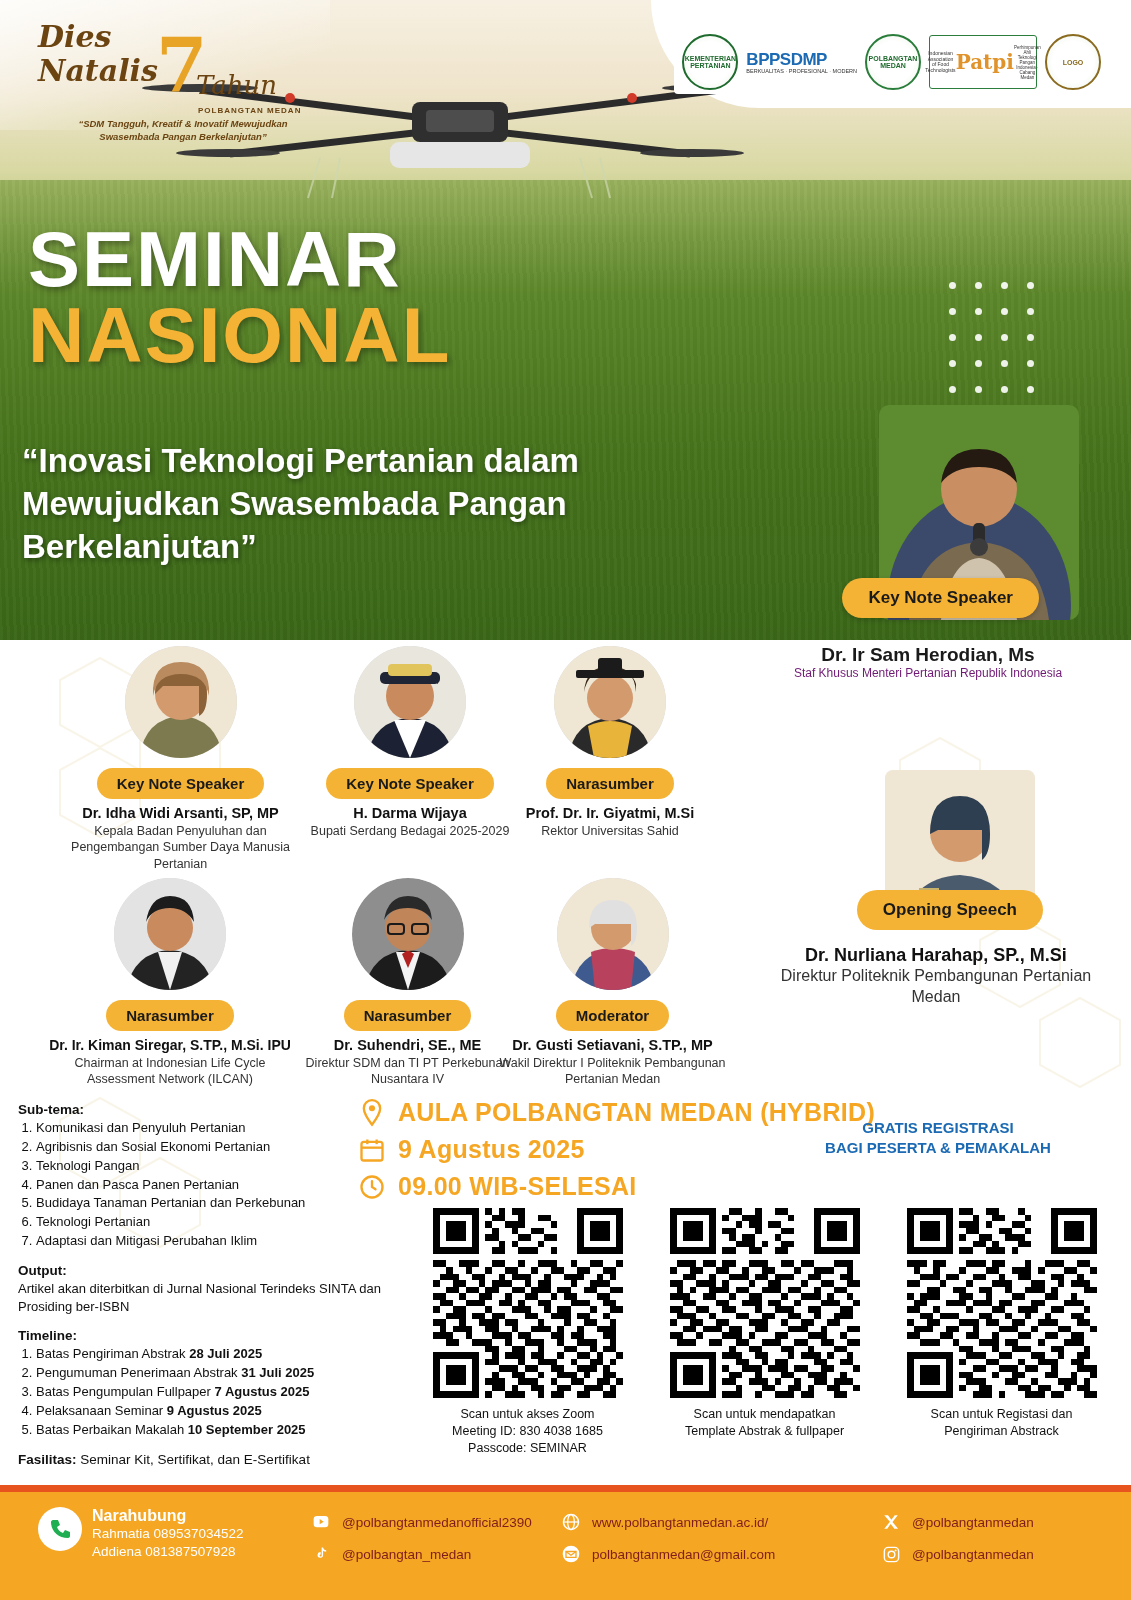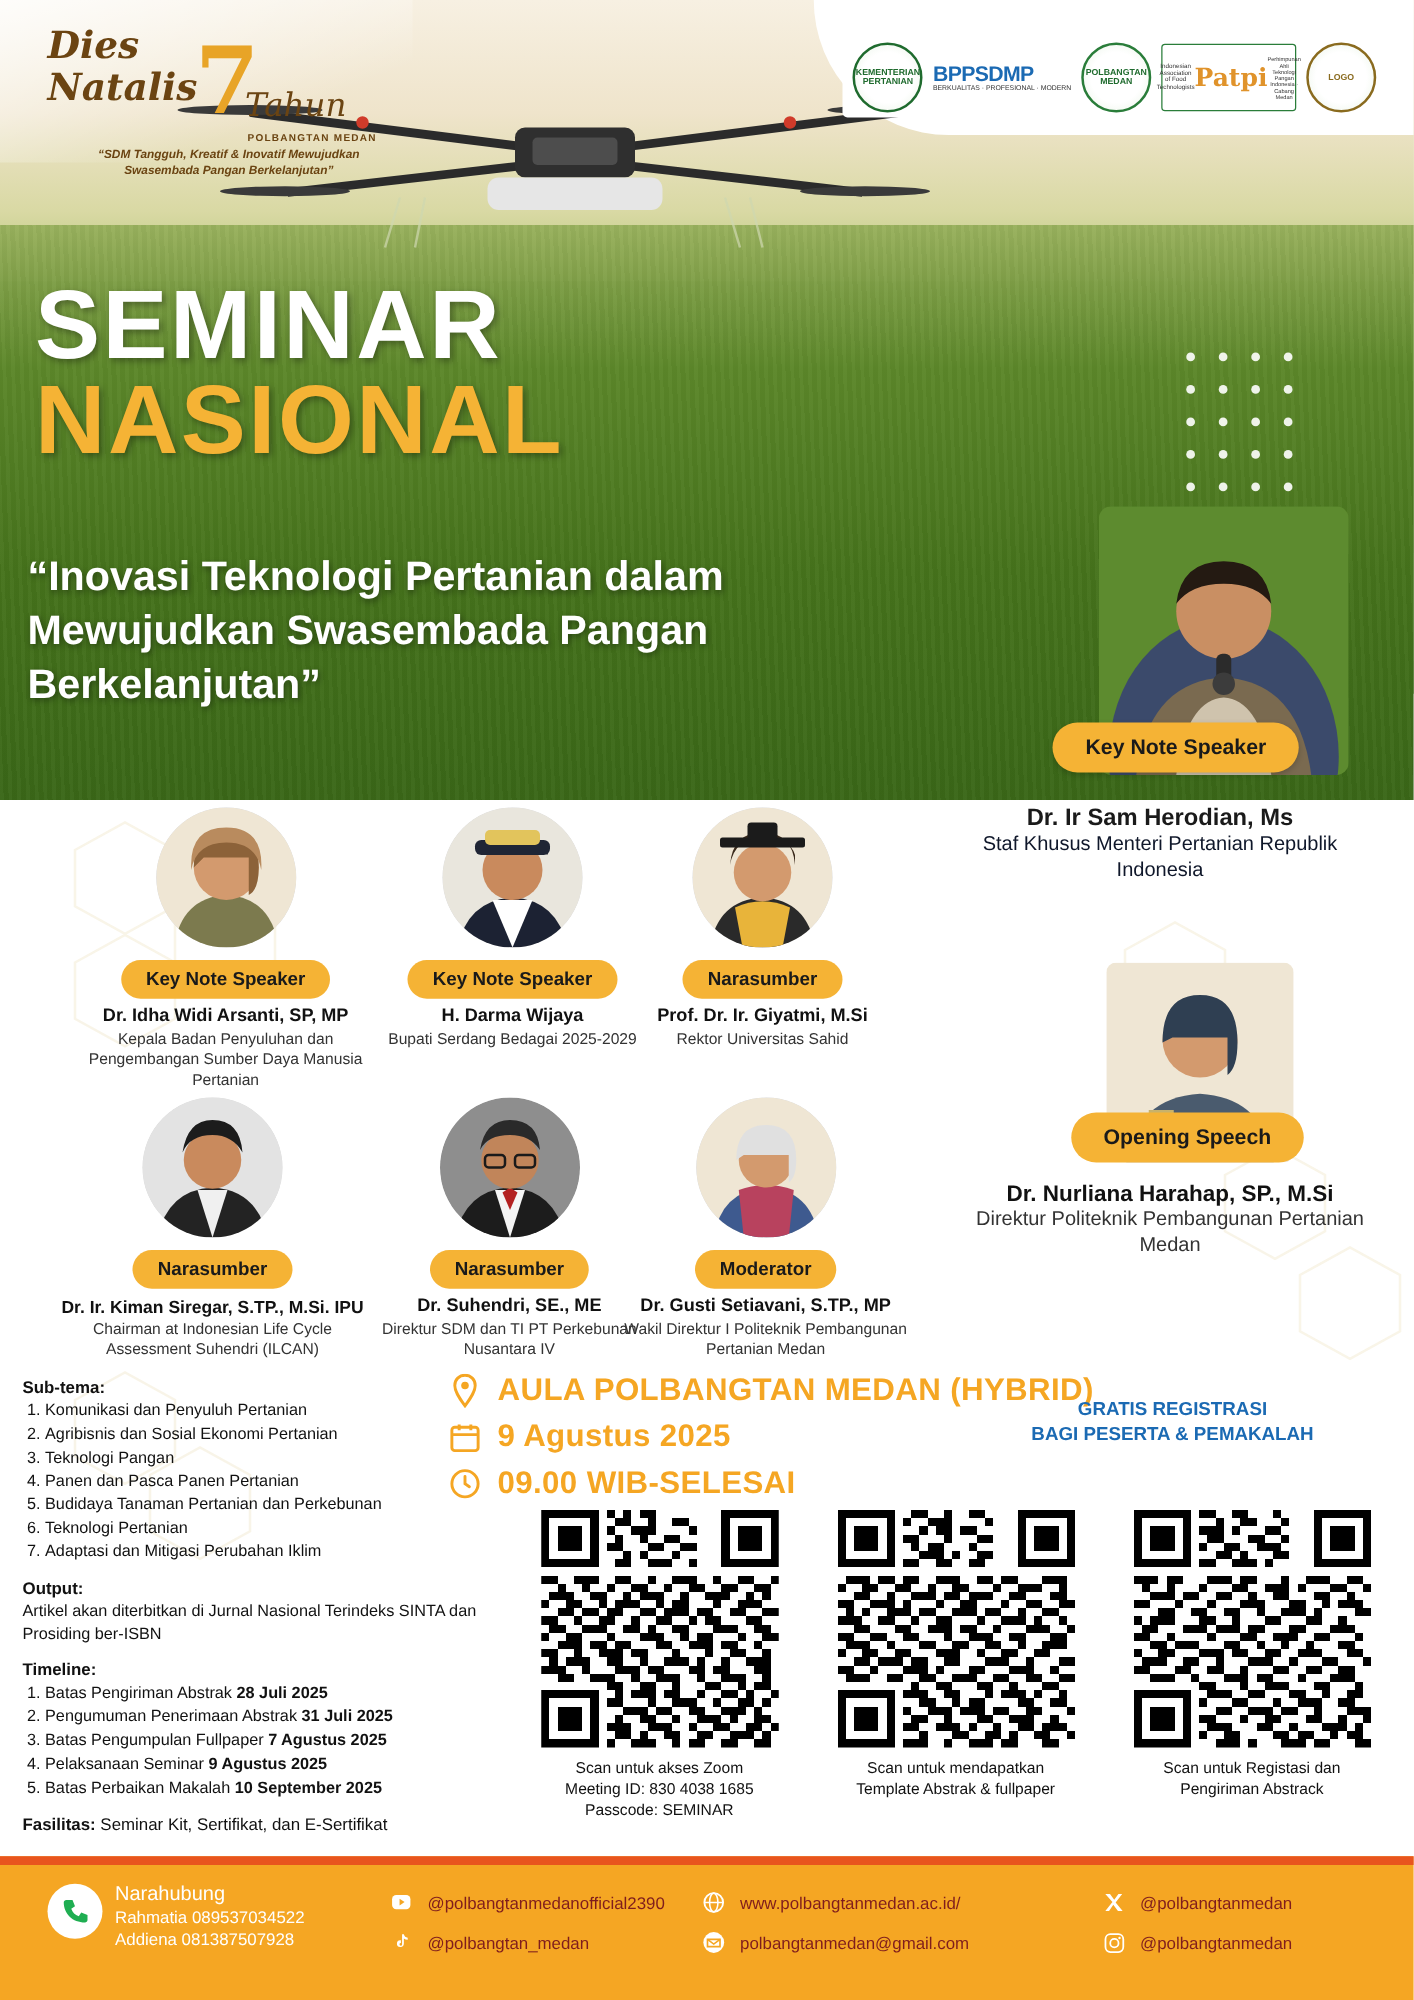--- a/index.html
+++ b/index.html
@@ -77,21 +77,21 @@
              display:grid; grid-template-columns:repeat(4,1fr); grid-template-rows:repeat(5,1fr); }
   .dotgrid i { width:7px; height:7px; border-radius:50%; background:rgba(255,255,255,.9); }
 
   
   .kn-photo { position:absolute; right:52px; top:405px; width:200px; height:215px; z-index:6; overflow:hidden;
               border-radius:10px; }
   .kn-badge { position:absolute; right:92px; top:578px; z-index:8; background:#f5b335; color:#1a1a1a;
               padding:10px 26px; border-radius:22px; font-size:17px; font-weight:bold; box-shadow:0 2px 5px rgba(0,0,0,.2);}
   .kn-name { position:absolute; right:38px; top:644px; width:330px; text-align:center; z-index:8; }
   .kn-name .n { font-size:19px; font-weight:bold; color:#1a1a1a; }
-  .kn-name .r { font-size:16px; color:#0f172a; line-height:1.3; }
+  .kn-name .r { font-size:12px; color:#701a75; line-height:1.3; }
 
   
   .body-wrap { position:absolute; left:0; top:640px; width:1131px; height:845px; background:#ffffff; overflow:hidden; }
   .hex-bg { position:absolute; inset:0; opacity:.28; }
 
   .speaker { position:absolute; text-align:center; }
   .sp-photo { width:112px; height:112px; border-radius:50%; margin:0 auto; overflow:hidden;
               background:#d9d9d9; position:relative; }
   .sp-badge { display:inline-block; margin-top:10px; padding:7px 20px; border-radius:20px;
               background:#f5b335; color:#1a1a1a; font-size:15px; font-weight:bold; white-space:nowrap; }
@@ -128,21 +128,21 @@
   .qr-item { width:215px; text-align:center; }
   .qr-box { width:190px; height:190px; margin:0 auto; background:#fff; }
   .qr-cap { font-size:12.5px; color:#111; line-height:1.35; margin-top:8px; }
 
   
   .footer { position:absolute; left:0; top:1485px; width:1131px; height:115px; background:#f5a623; }
   .footer-stripe { position:absolute; left:0; top:0; width:1131px; height:7px; background:#e8541e; }
   .ft-phone { position:absolute; left:38px; top:22px; width:44px; height:44px; border-radius:50%; background:#fff;
               display:flex; align-items:center; justify-content:center; }
   .ft-contact { position:absolute; left:92px; top:22px; color:#fff; }
-  .ft-contact .t { font-size:16px; font-weight:normal; }
+  .ft-contact .t { font-size:16px; font-weight:bold; }
   .ft-contact .l { font-size:13.5px; line-height:1.35; }
   .ft-col { position:absolute; color:#7f1d1d; }
   .ft-line { display:flex; align-items:center; gap:10px; margin-bottom:10px; font-size:13.5px; }
   .ft-ic { width:22px; height:22px; flex:0 0 22px; display:flex; align-items:center; justify-content:center; }
 </style>
 </head>
 <body>
 
 <div class="hero">
   <div class="hero-sky"></div>
@@ -332,21 +332,21 @@
       <svg viewBox="0 0 112 112" width="112" height="112">
         <circle cx="56" cy="56" r="56" fill="#e3e3e3"></circle>
         <path d="M12 112 q8 -38 44 -40 q36 2 44 40z" fill="#232323"></path>
         <path d="M44 74 l12 38 l12 -38 z" fill="#f0f0f0"></path>
         <circle cx="56" cy="50" r="23" fill="#c98a5d"></circle>
         <path d="M32 44 q4 -26 24 -26 q22 0 24 26 q-8 -14 -24 -14 q-18 0 -24 14z" fill="#1c1c1c"></path>
       </svg>
     </div>
     <div class="sp-badge">Narasumber</div>
     <div class="sp-name" style="font-size:14px;">Dr. Ir. Kiman Siregar, S.TP., M.Si. IPU</div>
-    <div class="sp-role">Chairman at Indonesian Life Cycle Assessment Suhendri (ILCAN)</div>
+    <div class="sp-role">Chairman at Indonesian Life Cycle Assessment Network (ILCAN)</div>
   </div>
 
   <div class="speaker" style="left:290px; top:238px; width:235px;">
     <div class="sp-photo">
       <svg viewBox="0 0 112 112" width="112" height="112">
         <circle cx="56" cy="56" r="56" fill="#8e8e8e"></circle>
         <path d="M12 112 q8 -38 44 -40 q36 2 44 40z" fill="#1c1c1c"></path>
         <path d="M44 74 l12 38 l12 -38 z" fill="#f4f4f4"></path>
         <path d="M50 76 l6 14 l6 -14 l-6 -4z" fill="#b32020"></path>
         <circle cx="56" cy="50" r="23" fill="#c1855a"></circle>

